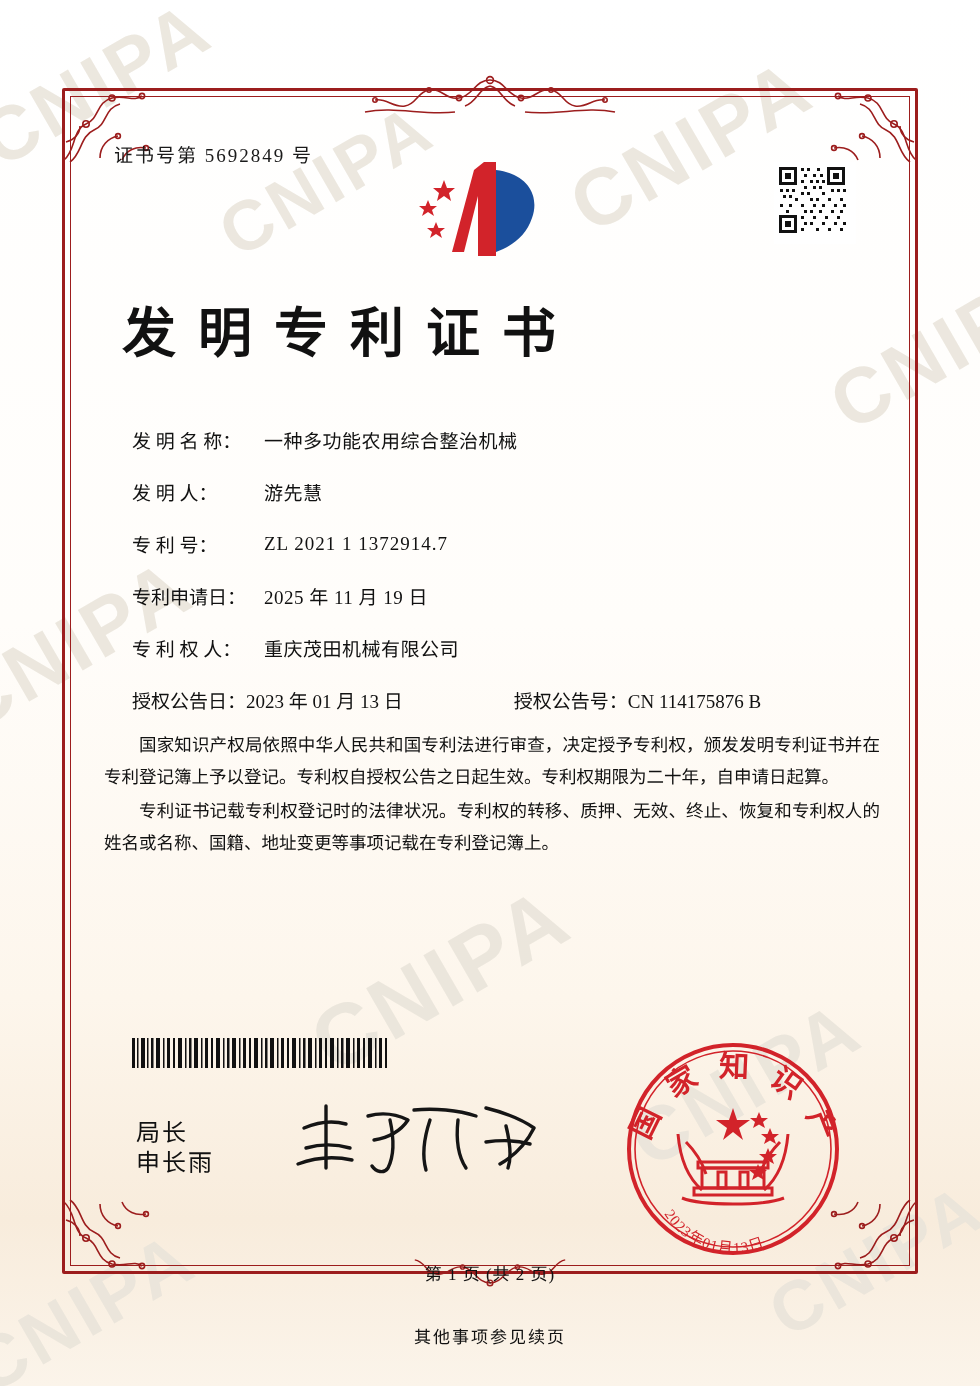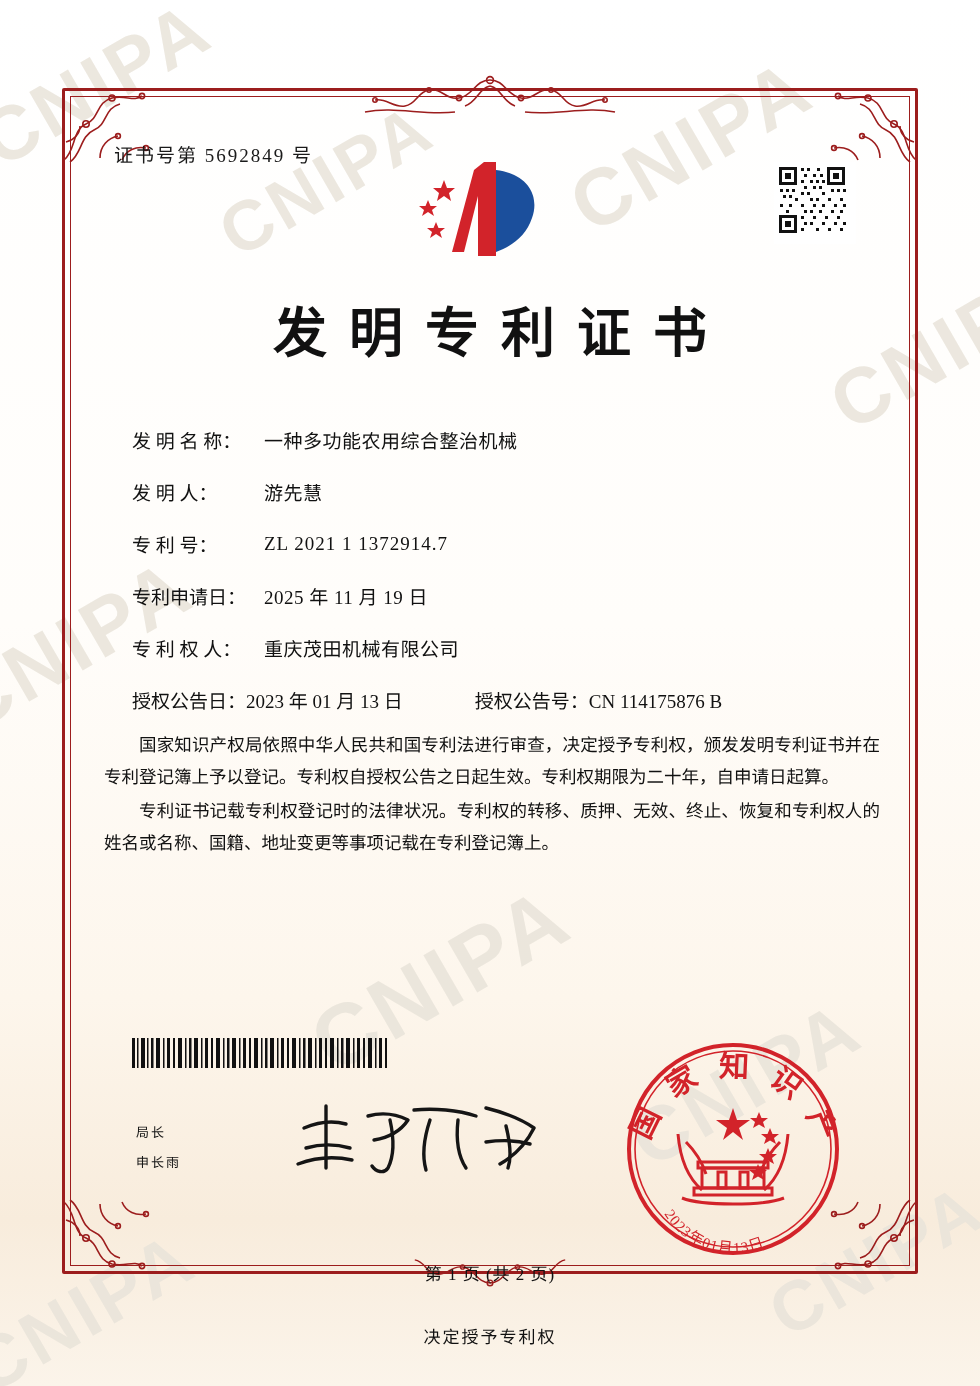--- a/index.html
+++ b/index.html
@@ -116,21 +116,21 @@
     left: 50%;
     top: 16px;
     transform: translateX(-50%);
     width: 180px;
     height: 112px;
   }
   .logo svg { width: 100%; height: 100%; display:block; }
 
   .title {
     margin-top: 122px;
-    text-align: center;
+    text-align: left;
     font-size: 54px;
     font-weight: 700;
     letter-spacing: 22px;
     text-indent: 22px;
     color: #111;
     font-family: Liberation Sans, sans-serif;
   }
 
   .fields {
     margin-top: 58px;
@@ -159,21 +159,21 @@
   }
 
   .field-row2 {
     display: flex;
     align-items: baseline;
     font-size: 19px;
     color: #111;
     margin-bottom: 16px;
   }
   .field-row2 .seg { display: flex; align-items: baseline; }
-  .field-row2 .seg.second { margin-left: 72px; }
+  .field-row2 .seg.second { margin-left: 111px; }
   .field-row2 .lbl { flex: none; }
 
   .paragraphs {
     margin-top: 16px;
     padding-left: 4px;
     font-size: 17.5px;
     line-height: 32px;
     color: #111;
     text-align: justify;
   }
@@ -190,21 +190,21 @@
     position: absolute;
     left: 32px; top: 28px;
     width: 258px; height: 30px;
   }
   .barcode svg { width:100%; height:100%; display:block; }
 
   .director {
     position: absolute;
     left: 36px;
     top: 108px;
-    font-size: 13px;
+    font-size: 24px;
     line-height: 30px;
     color: #111;
     letter-spacing: 2px;
   }
   .signature {
     position: absolute;
     left: 190px;
     top: 88px;
     width: 260px;
     height: 80px;
@@ -600,15 +600,15 @@
           <polygon points="148,90 150.5,96 157,96 152,100 154,106 148,102.5 142,106 144,100 139,96 145.5,96"></polygon>
           <polygon points="146,110 148.5,116 155,116 150,120 152,126 146,122.5 140,126 142,120 137,116 143.5,116"></polygon>
           <polygon points="136,126 138.5,132 145,132 140,136 142,142 136,138.5 130,142 132,136 127,132 133.5,132"></polygon>
         </g>
       </svg>
     </div>
 
     <div class="page-no">第 1 页 (共 2 页)</div>
   </div>
 
-  <div class="footer-note">决定授予专利权</div>
+  <div class="footer-note">其他事项参见续页</div>
 
 </div>
 
 </body></html>

